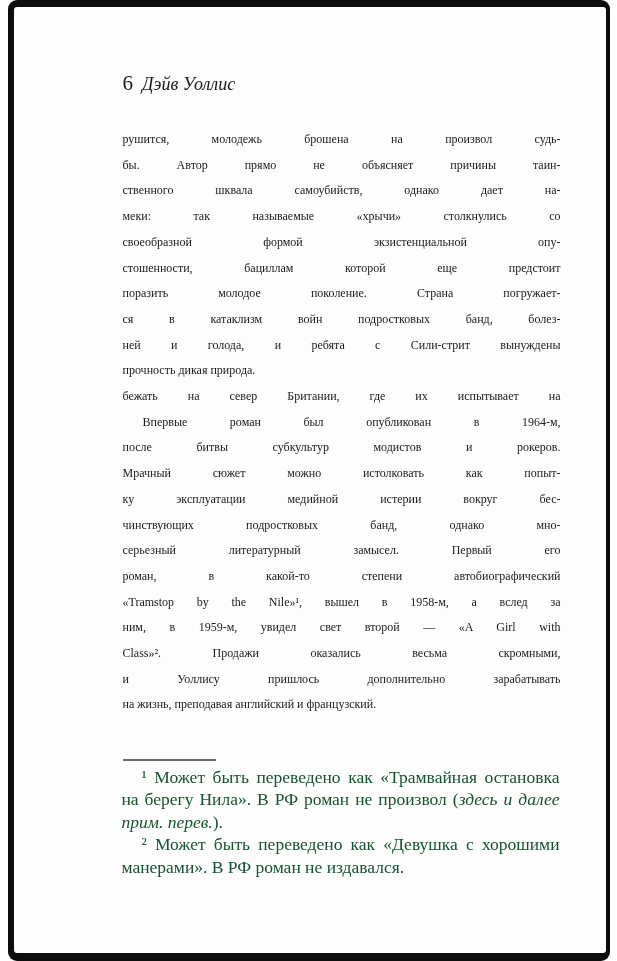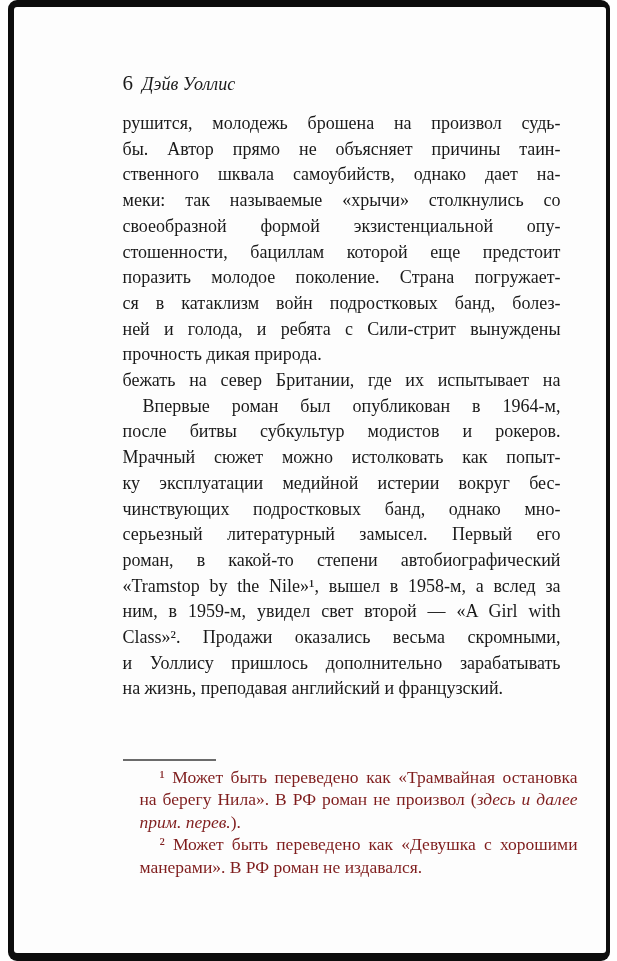--- a/index.html
+++ b/index.html
@@ -25,41 +25,41 @@
     position: absolute;
     left: 109px; top: 64px;
     color: #1a1a1a;
     white-space: nowrap;
   }
   .pagenum { font-size: 21px; }
   .running  { font-style: italic; font-size: 18px; margin-left: 9px; }
 
   .bodytext {
     position: absolute;
-    left: 109px; top: 104px;
+    left: 109px; top: 120px;
     width: 438px;
-    font-size: 18px;
+    font-size: 12px;
     line-height: 25.7px;
     color: #1a1a1a;
   }
 
   .fnsep {
     position: absolute;
     left: 109px; top: 752px;
     width: 93px; height: 2px;
     background: #6b6b6b;
   }
 
   .footnotes {
     position: absolute;
-    left: 126px; top: 759px;
+    left: 108px; top: 759px;
     width: 438px;
     font-size: 17.5px;
     line-height: 22.4px;
-    color: #7f1d1d;
+    color: #14532d;
   }
 
   .tline { min-height: 1em; }
   .tline.just { text-align: justify; text-align-last: justify; }
   .tline.indent { text-indent: 20px; }
   .it { font-style: italic; }
 </style>
 </head>
 <body>
 

